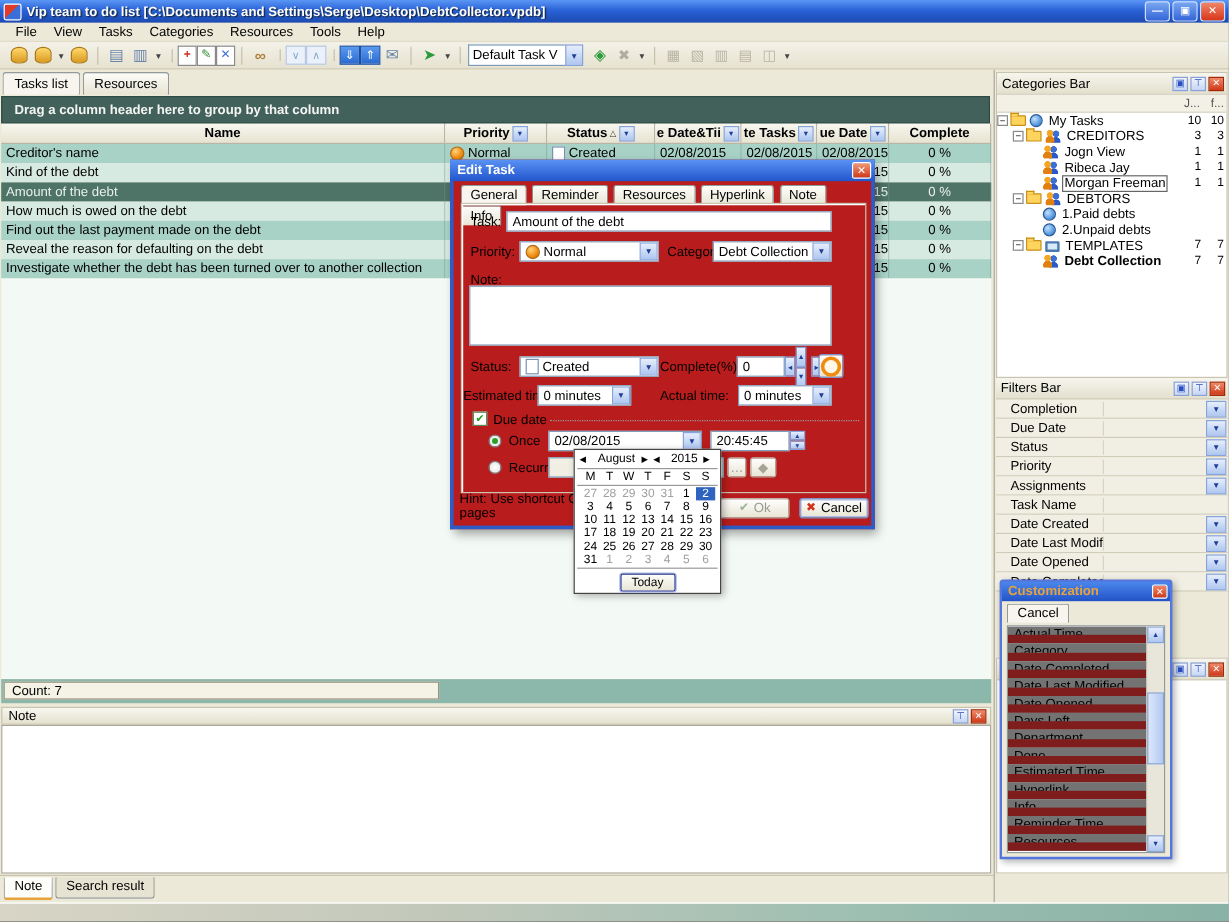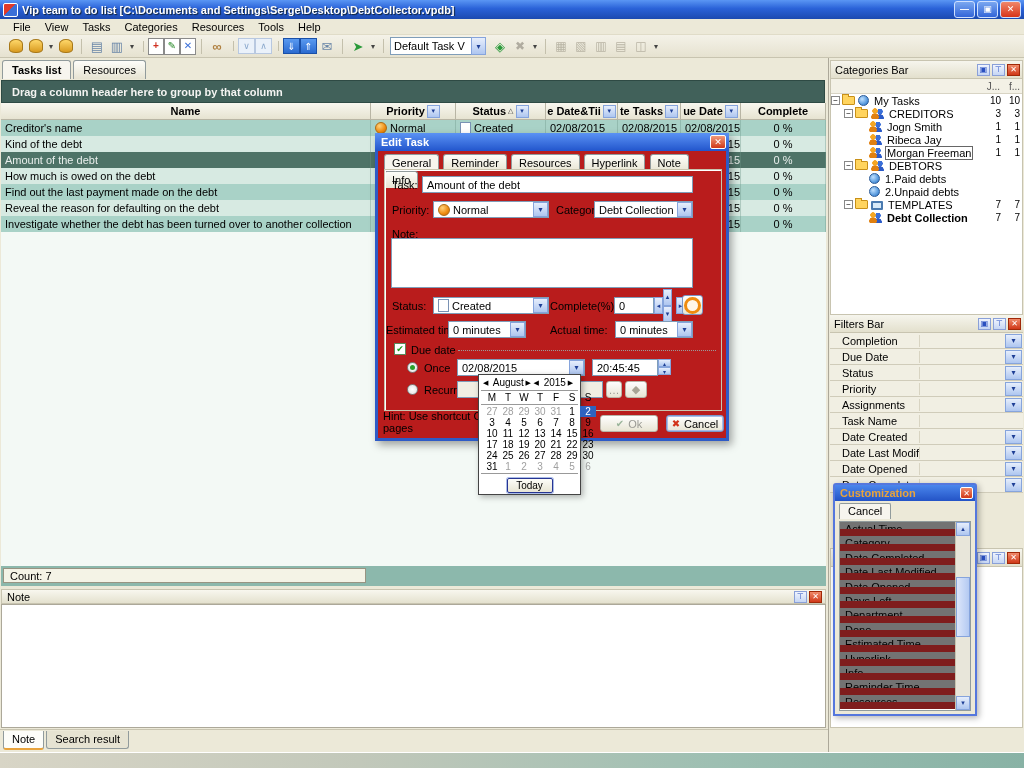--- a/index.html
+++ b/index.html
@@ -48,21 +48,21 @@
   .tbcombo .val{background:#fff;border:1px solid #7f9db9;border-right:none;height:16px;line-height:16px;padding:0 3px;width:74px;
     overflow:hidden;white-space:nowrap;}
   .cbtn{width:15px;height:18px;background:linear-gradient(#e6eefc,#aec6f0);border:1px solid #86a4dc;color:#1e3f96;
     font-size:8px;display:inline-flex;align-items:center;justify-content:center;box-sizing:border-box;}
 
   
   .leftmain{left:0;top:58px;width:828px;height:694px;background:#ece9d8;}
   .mtabs{position:absolute;left:0;top:2px;display:flex;padding-left:2px;}
   .mtab{padding:3px 9px;border:1px solid #919b9c;border-bottom:none;border-radius:3px 3px 0 0;
     background:linear-gradient(#fdfdf9,#e6e3d2);margin-right:2px;}
-  .mtab.active{background:#f7f5ee;font-weight:bold;}
+  .mtab.active{background:#f7f5ee;}
   .groupband{position:absolute;left:1px;top:22px;width:824px;height:23px;background:#41615a;color:#f4f4f2;font-weight:bold;
     display:flex;align-items:center;padding-left:10px;box-sizing:border-box;border:1px solid #2e4a44;}
   .theader{position:absolute;left:1px;top:45px;width:825px;height:17px;display:flex;}
   .hc{box-sizing:border-box;border-right:1px solid #b8b5a4;border-bottom:1px solid #b8b5a4;
     background:linear-gradient(#f8f7ef,#e6e3d1);display:flex;align-items:center;justify-content:center;
     font-weight:bold;gap:2px;overflow:hidden;white-space:nowrap;padding:0 2px;}
   .col-name{width:370px;}.col-pri{width:85px;}.col-status{width:90px;}.col-ddt{width:72px;}
   .col-dcr{width:63px;}.col-dd{width:60px;}.col-comp{width:85px;}
   .hdrop{width:13px;height:13px;min-width:13px;background:linear-gradient(#e6eefc,#aec6f0);border:1px solid #86a4dc;
     color:#1e3f96;font-size:7px;display:flex;align-items:center;justify-content:center;box-sizing:border-box;}
@@ -188,21 +188,21 @@
   .spinstack{position:absolute;display:flex;flex-direction:column;width:13px;box-sizing:border-box;}
   .spinstack .cbtn{width:13px;height:8px;font-size:6px;}
   .cluster{position:absolute;display:flex;align-items:center;height:17px;}
   .cluster .cbtn{height:17px;width:9px;font-size:7px;}
   .obtn{position:absolute;width:21px;height:20px;display:flex;align-items:center;justify-content:center;
     background:linear-gradient(#fefefe,#e8e5d4);border:1px solid #7a96c8;border-radius:3px;box-sizing:border-box;}
   .donut{width:11px;height:11px;border:3px solid #ef8c10;border-radius:50%;background:#fff7e8;box-sizing:content-box;}
   .dmnd{color:#a8a494;font-size:11px;}
 
   
-  .cal{left:478px;top:374px;width:103px;height:121px;background:#fff;border:1px solid #444;
+  .cal{left:478px;top:374px;width:123px;height:121px;background:#fff;border:1px solid #444;
     box-shadow:2px 2px 6px rgba(0,0,0,.3);z-index:60;box-sizing:border-box;}
   .calnav{display:flex;align-items:center;height:13px;font-size:10px;padding:1px 4px 0;}
   .calnav .arr{font-size:7px;width:10px;}
   .calnav .mon{width:42px;text-align:center;}
   .calnav .yr{width:32px;text-align:center;}
   .calsep{height:1px;background:#999;margin:1px 2px;}
   .calgrid{display:grid;grid-template-columns:repeat(7,16px);padding-left:5px;}
   .cdh{height:11px;display:flex;align-items:center;justify-content:center;font-size:10px;}
   .cday{height:11px;display:flex;align-items:center;justify-content:center;font-size:10px;}
   .cday.mut{color:#a0a0a0;}
@@ -516,21 +516,21 @@
           <span class="spacer"></span>
           <span class="tcnt">3</span>
           <span class="tcnt">3</span>
         </div>
 
         <div class="trow2">
           <span class="tind" style="width: 26px;"></span>
           <span class="texp">−</span>
 
           <span class="tico ic-people"></span>
-          <span class="tlabel">Jogn Smith</span>
+          <span class="tlabel">Jogn View</span>
           <span class="spacer"></span>
           <span class="tcnt">1</span>
           <span class="tcnt">1</span>
         </div>
 
         <div class="trow2">
           <span class="tind" style="width: 26px;"></span>
           <span class="texp">−</span>
 
           <span class="tico ic-people"></span>

